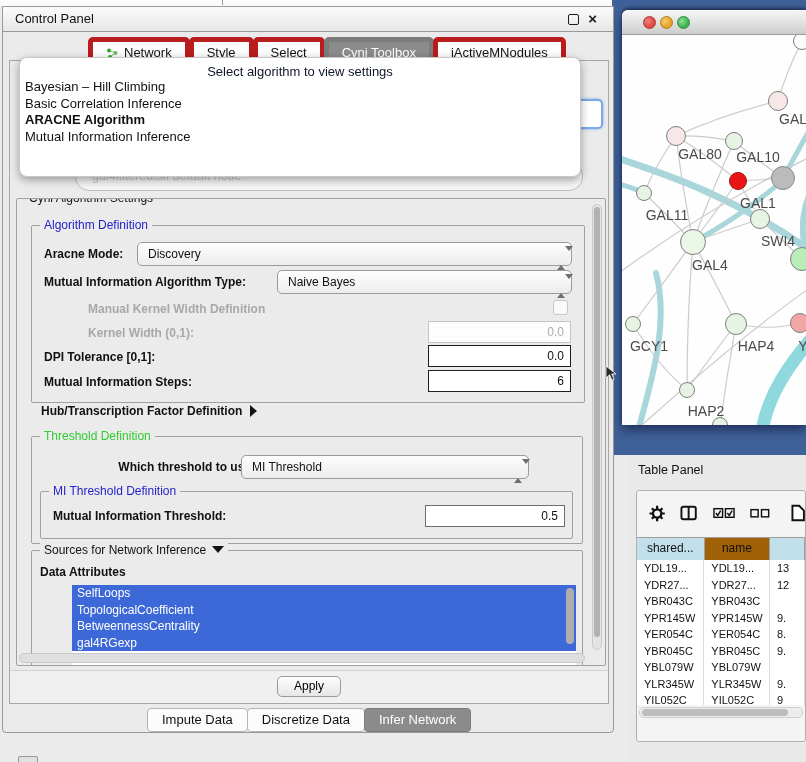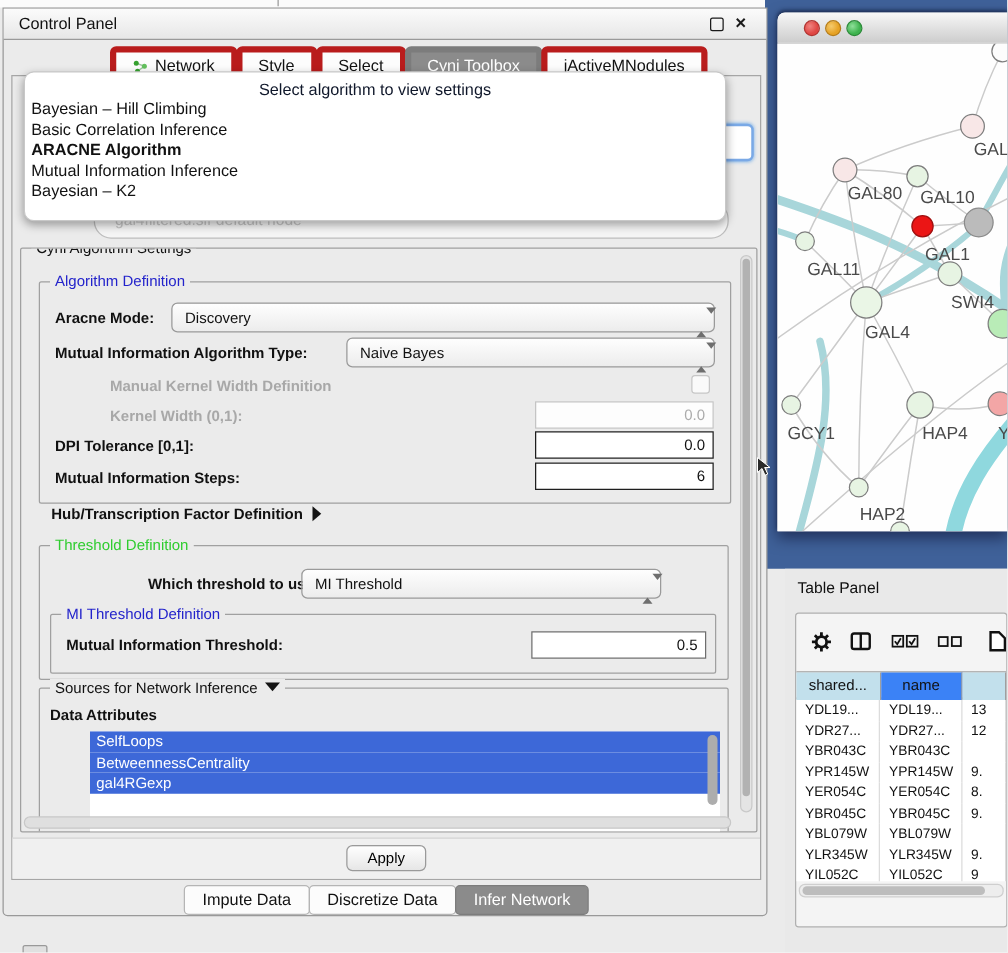--- a/index.html
+++ b/index.html
@@ -288,20 +288,21 @@
           </div>
         </div>
 
         <div class="group" style="left:14px;top:351px;width:550px;height:130px;">
           <span class="group-title">
             <span>Sources for Network Inference</span><span class="tri-down"></span>
           </span>
           <span class="lbl" style="left:8px;top:14px;">Data Attributes</span>
           <div class="attr-list" id="attr-list" style="left:16px;top:34px;width:504px;height:92px;margin-left:24px;">
             <div class="attr-item">SelfLoops</div>
+              <div class="attr-item">TopologicalCoefficient</div>
               <div class="attr-item">BetweennessCentrality</div>
               <div class="attr-item">gal4RGexp</div>
               <div class="attr-scroll"></div>
           </div>
         </div>
 
         <div class="v-scroll" style="right:3px;top:5px;height:446px;">
           <div class="v-thumb" style="top:2px;height:430px;"></div>
         </div>
         <div class="h-strip" style="left:2px;top:454px;width:566px;height:10px;"></div>
@@ -318,21 +319,20 @@
         <div class="btab sel">Infer Network</div>
       </div>
 
     <div class="algo-popup">
       <div class="popup-hint">Select algorithm to view settings</div>
       <div id="popup-list">
           <div class="popup-item">Bayesian – Hill Climbing</div>
           <div class="popup-item">Basic Correlation Inference</div>
           <div class="popup-item bold">ARACNE Algorithm</div>
           <div class="popup-item">Mutual Information Inference</div>
-          <div class="popup-item">Bayesian – K2</div>
         </div>
     </div>
     <div class="bg-combo">
       <span>gal4filtered.sif default node</span>
     </div>
     <div class="focus-combo"></div>
   </div>
 
   <div class="abs table-panel">
     <span class="tp-title">Table Panel</span>
@@ -356,21 +356,21 @@
         <svg width="21" height="14" viewBox="0 0 21 14">
           <rect x="1" y="3.5" width="7.5" height="7.5" fill="none" stroke="#111" stroke-width="1.5"></rect>
           <rect x="12" y="3.5" width="7.5" height="7.5" fill="none" stroke="#111" stroke-width="1.5"></rect>
         </svg>
         <svg width="15" height="18" viewBox="0 0 15 18" style="margin-left:6px;">
           <path d="M1.5 1.5h7l5 5v10h-12z" fill="#FFF" stroke="#111" stroke-width="2"></path>
         </svg>
       </div>
       <div class="thead" id="thead">
           <div class="thcell" style="width: 78px; background: rgb(194, 224, 236);">shared...</div>
-          <div class="thcell" style="width: 76px; background: #3b82f6;">name</div>
+          <div class="thcell" style="width: 76px; background: #a16207;">name</div>
           <div class="thcell" style="width: 40px; background: rgb(194, 224, 236);"></div>
         </div>
       <div class="trows" id="trows">
           <div class="trow">
             <div class="tcell" style="width: 78px;">YDL19...</div>
             <div class="tcell" style="width: 76px;">YDL19...</div>
             <div class="tcell" style="width: 40px;">13</div>
           </div>
           <div class="trow">
             <div class="tcell" style="width: 78px;">YDR27...</div>

